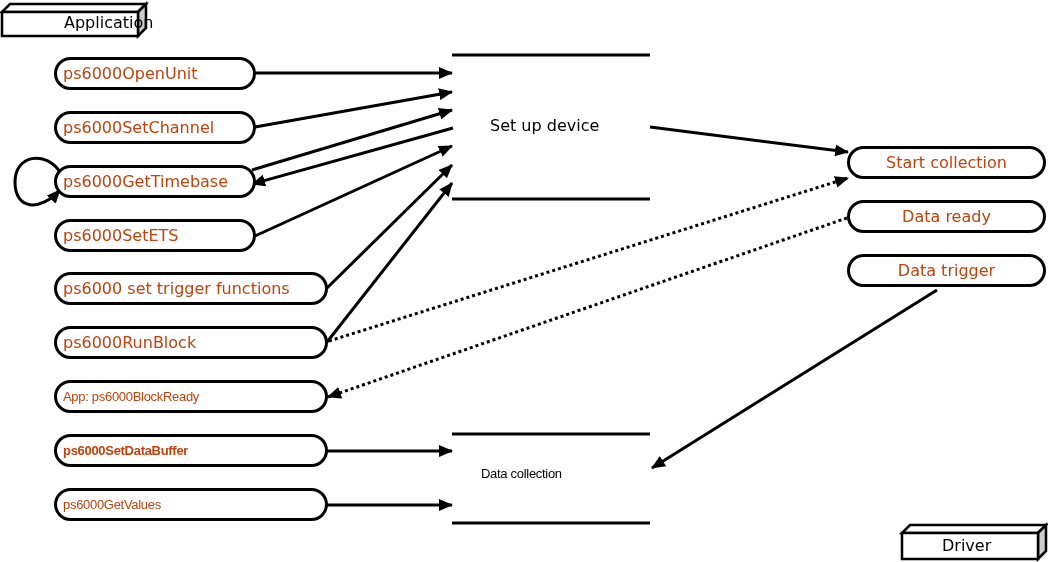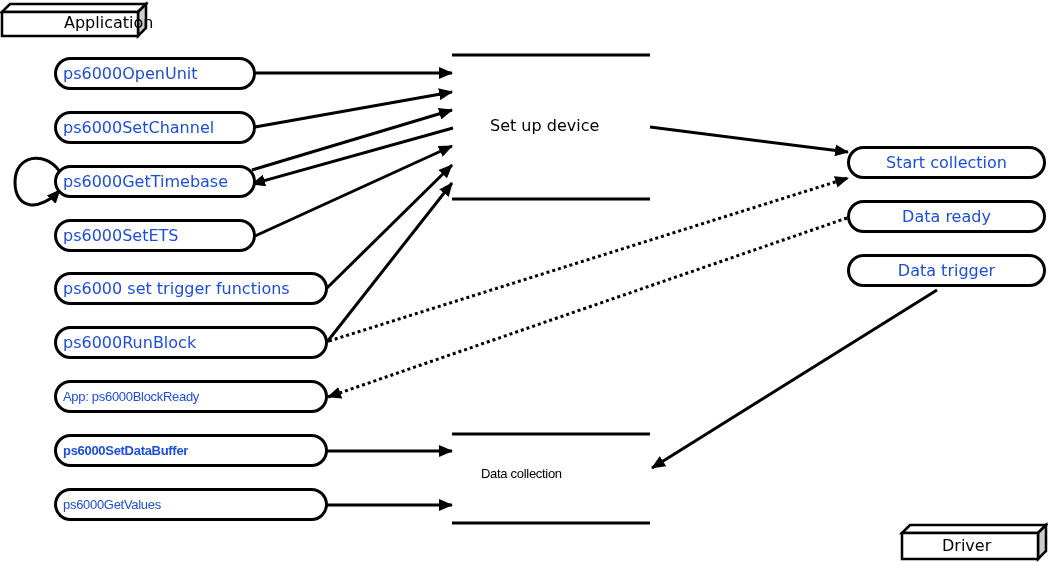--- a/index.html
+++ b/index.html
@@ -1,18 +1,18 @@
 <!DOCTYPE html>
 <html><head>
 <meta charset="utf-8">
 <style>
   html,body{margin:0;padding:0;background:#fff;}
   body{width:1048px;height:562px;position:relative;overflow:hidden;font-family:"DejaVu Sans","Liberation Sans",sans-serif;}
   svg{position:absolute;left:0;top:0;}
-  .pill{position:absolute;height:33px;border:3px solid #000;border-radius:17px;box-sizing:border-box;background:#fff;font-size:16px;line-height:27px;padding-left:6px;white-space:nowrap;color:#1d4ed8;}
+  .pill{position:absolute;height:33px;border:3px solid #000;border-radius:17px;box-sizing:border-box;background:#fff;font-size:16px;line-height:27px;padding-left:6px;white-space:nowrap;color:#c2410c;}
   .pill.c{text-align:center;padding-left:0;}
   .lbl{position:absolute;font-size:16px;color:#000;white-space:nowrap;}
   .narrow{font-family:"Liberation Sans",sans-serif;font-size:13px;letter-spacing:-0.3px;}
 </style>
 </head>
 <body>
 
 <svg width="1048" height="562">
   <defs>
     <marker id="ah" markerWidth="10" markerHeight="8" refX="9" refY="4" orient="auto" markerUnits="userSpaceOnUse">

